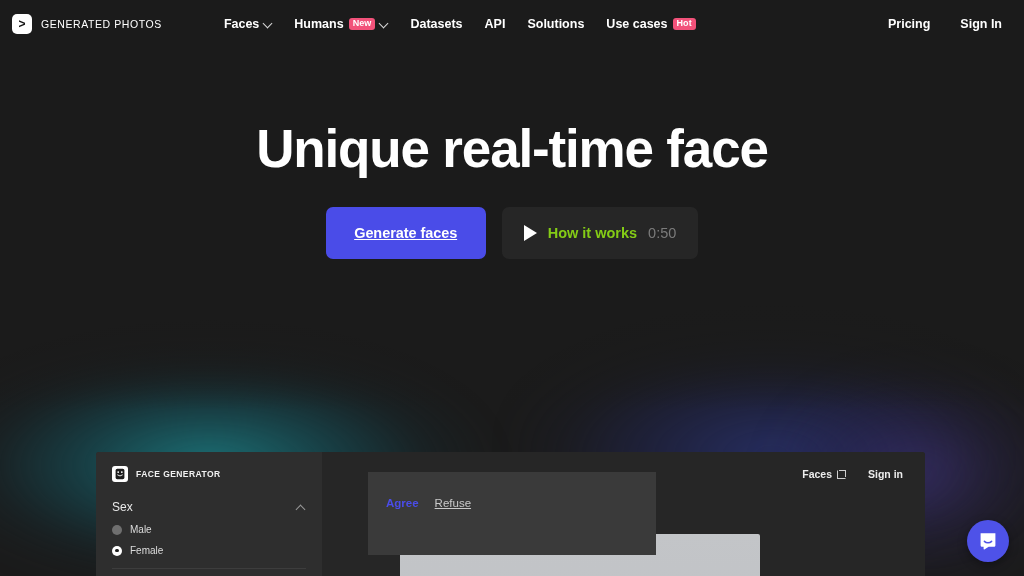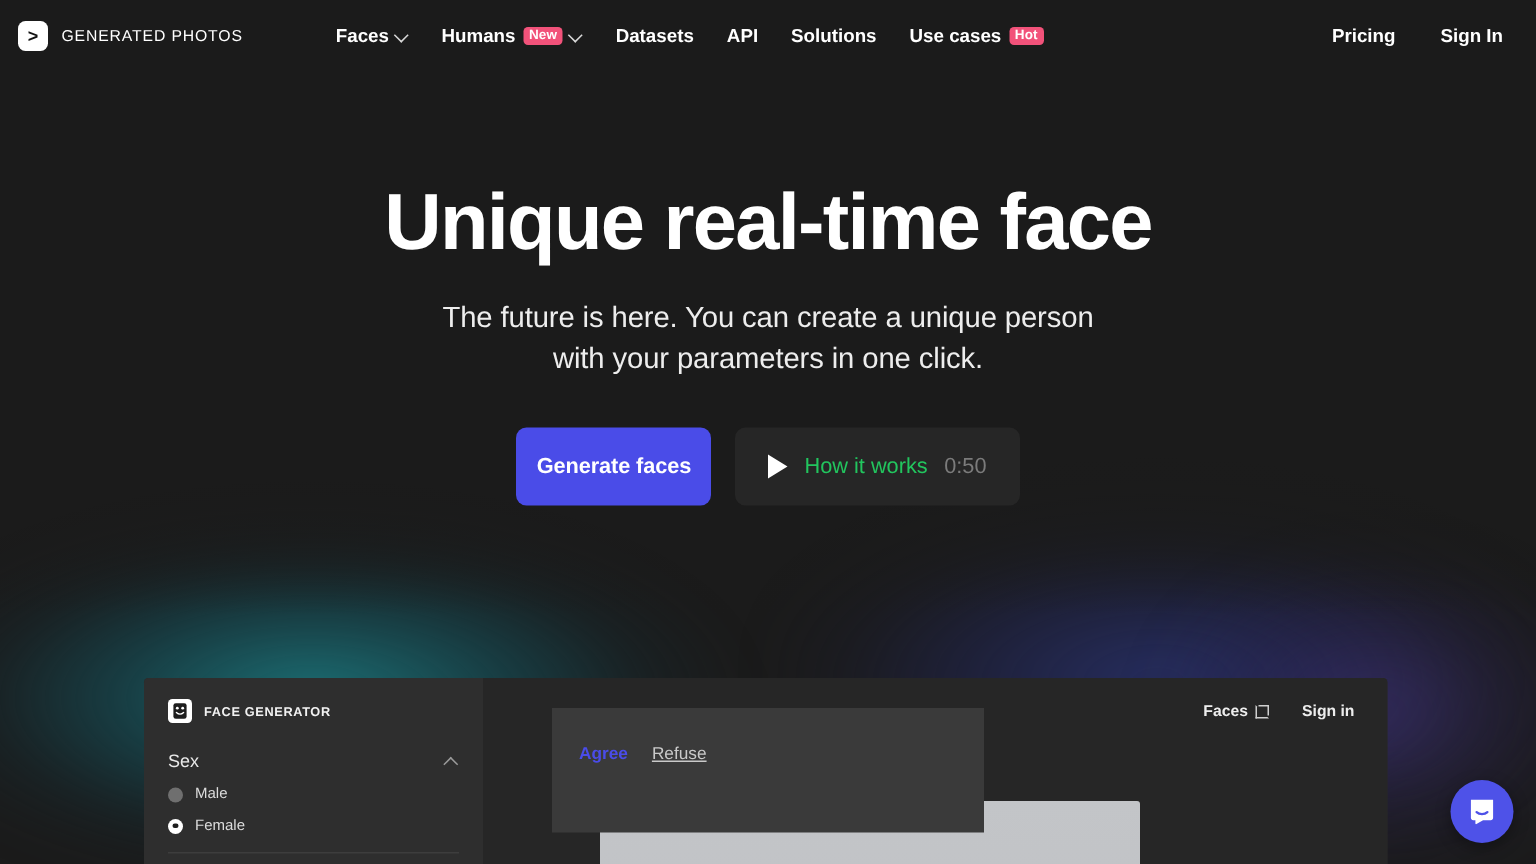--- a/index.html
+++ b/index.html
@@ -78,33 +78,33 @@
   .hero-sub {
     margin: 24px auto 0; width: 470px;
     color: #ededed; font-size: 19.5px; line-height: 27px; font-weight: 400;
     letter-spacing: -0.004em;
   }
   .cta-row { margin-top: 32px; display: flex; justify-content: center; align-items: center; gap: 16px; }
   .btn-primary {
     background: #4a4ce8; color: #fff;
     font-size: 14.5px; font-weight: 700; letter-spacing: -0.005em;
     border: none; border-radius: 7px;
-    width: 130px; height: 52px; cursor: pointer;
-    display: flex; align-items: center; justify-content: center;
+    width: 160px; height: 52px; cursor: pointer;
+    display: flex; align-items: center; justify-content: center; text-decoration: underline;
   }
   .btn-ghost {
     background: #262626; border-radius: 7px;
     height: 52px; padding: 0 22px; cursor: pointer;
     display: flex; align-items: center; gap: 11px;
   }
   .play-tri {
     width: 0; height: 0; border-left: 13px solid #fff;
     border-top: 8px solid transparent; border-bottom: 8px solid transparent;
   }
-  .btn-ghost-label { color: #22c55e; font-size: 14.5px; font-weight: 400; }
+  .btn-ghost-label { color: #84cc16; font-size: 14.5px; font-weight: 700; }
   .btn-ghost-time { color: #7b7b7b; font-size: 14.5px; font-weight: 500; }
 
   
   .app-card {
     position: absolute; left: 96px; top: 452px; width: 829px; height: 170px;
     background: #2a2a2a; border-radius: 3px; overflow: hidden; z-index: 25;
     display: flex;
   }
   .card-sidebar {
     width: 226px; flex: 0 0 226px; background: #2e2e2e;
@@ -236,21 +236,20 @@
       <div class="nav-item">Pricing</div>
       <div class="nav-item">Sign In</div>
     </div>
 
   </div>
 
   <div class="hero">
     <h1 class="hero-title">
       <span>Unique real-time face</span><br>
     </h1>
-    <p class="hero-sub">The future is here. You can create a unique person with your parameters in one click.</p>
 
     <div class="cta-row">
       <button class="btn-primary">Generate faces</button>
       <div class="btn-ghost">
         <span class="play-tri"></span>
         <span class="btn-ghost-label">How it works</span>
         <span class="btn-ghost-time">0:50</span>
       </div>
     </div>
   </div>

